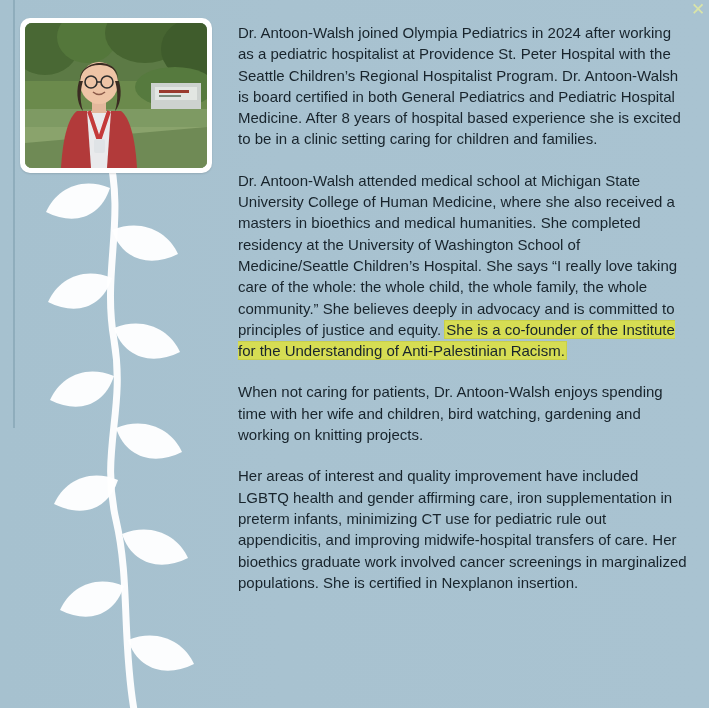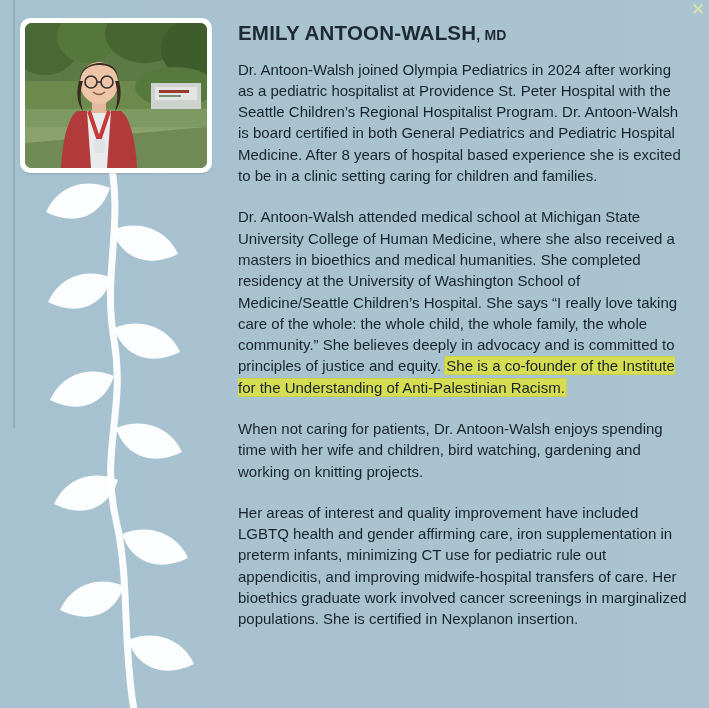--- a/index.html
+++ b/index.html
@@ -182,23 +182,20 @@
         <circle cx="82" cy="59" r="6" fill="none" stroke="#2e2e2e" stroke-width="1.6"></circle>
         <line x1="72" y1="59" x2="76" y2="59" stroke="#2e2e2e" stroke-width="1.6"></line>
 
         <path d="M68 69 Q 74 74, 80 69" stroke="#8c5b4a" stroke-width="1.6" fill="none"></path>
       </g>
     </svg>
   </div>
 </div>
 
 <div id="content">
-  <h1 id="doctor-name">
-    <span>EMILY ANTOON-WALSH</span><span class="cred">, MD</span>
-  </h1>
 
   <p class="bio">Dr. Antoon-Walsh joined Olympia Pediatrics in 2024 after working as a pediatric hospitalist at Providence St. Peter Hospital with the Seattle Children’s Regional Hospitalist Program. Dr. Antoon-Walsh is board certified in both General Pediatrics and Pediatric Hospital Medicine. After 8 years of hospital based experience she is excited to be in a clinic setting caring for children and families.</p>
 
   <p class="bio"><span>Dr. Antoon-Walsh attended medical school at Michigan State University College of Human Medicine, where she also received a masters in bioethics and medical humanities. She completed residency at the University of Washington School of Medicine/Seattle Children’s Hospital. She says “I really love taking care of the whole: the whole child, the whole family, the whole community.” She believes deeply in advocacy and is committed to principles of justice and equity. </span><span class="highlight">She is a co-founder of the Institute for the Understanding of Anti-Palestinian Racism.</span></p>
 
   <p class="bio">When not caring for patients, Dr. Antoon-Walsh enjoys spending time with her wife and children, bird watching, gardening and working on knitting projects.</p>
 
   <p class="bio">Her areas of interest and quality improvement have included LGBTQ health and gender affirming care, iron supplementation in preterm infants, minimizing CT use for pediatric rule out appendicitis, and improving midwife-hospital transfers of care. Her bioethics graduate work involved cancer screenings in marginalized populations.  She is certified in Nexplanon insertion.</p>
 </div>
 

